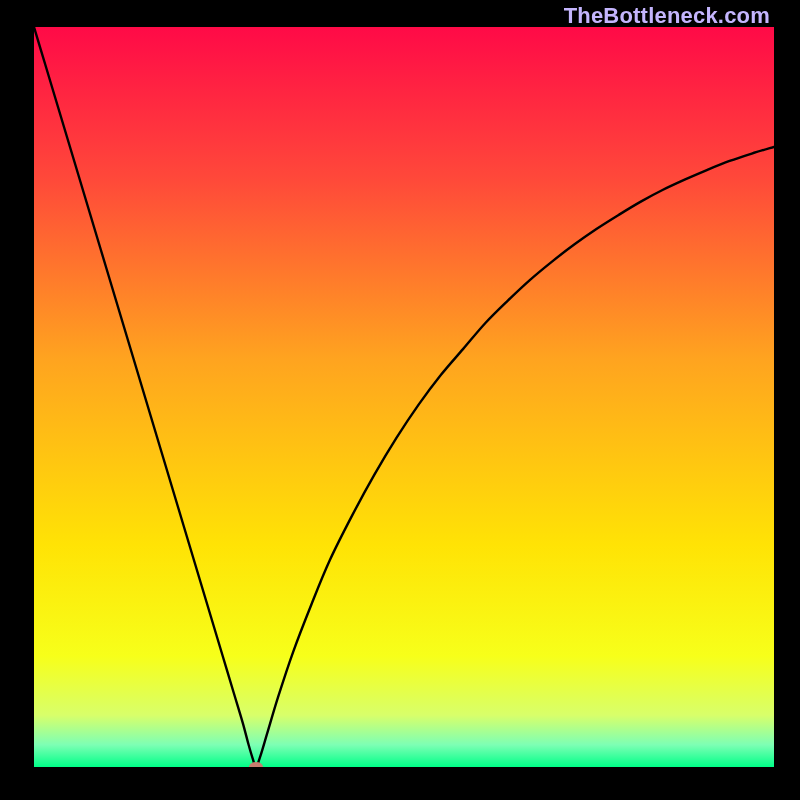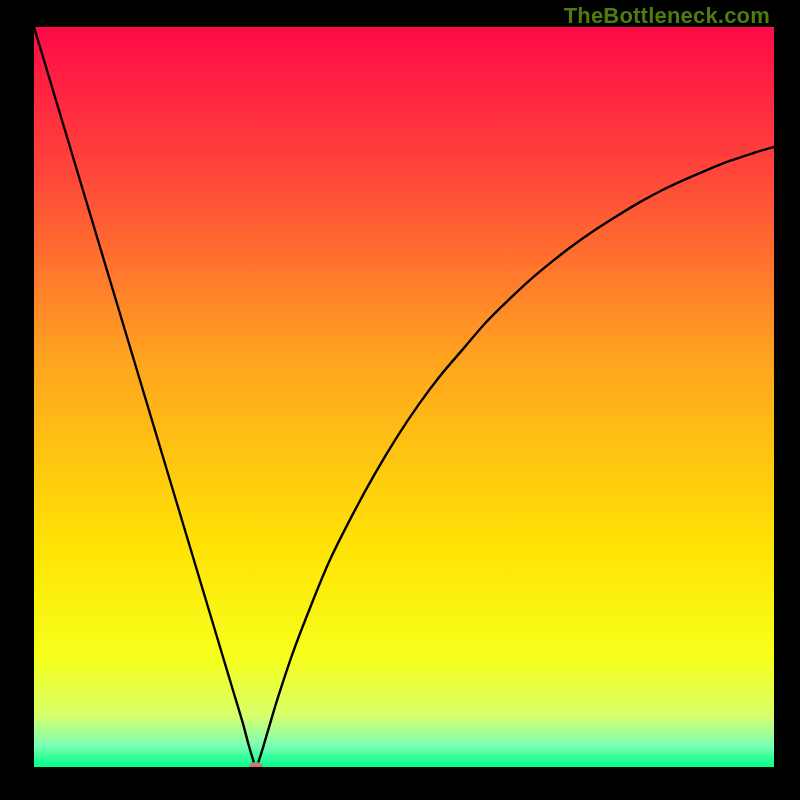--- a/index.html
+++ b/index.html
@@ -16,21 +16,21 @@
     left: 34px;
     top: 27px;
     width: 740px;
     height: 740px;
     background: #000000;
   }
   .watermark {
     position: absolute;
     top: 3px;
     right: 30px;
-    color: #4d7c0f;
+    color: #c4b5fd;
     font-size: 22px;
     font-weight: 600;
     letter-spacing: 0.2px;
     z-index: 10;
   }
   svg {
     display: block;
   }
 </style>
 </head>

